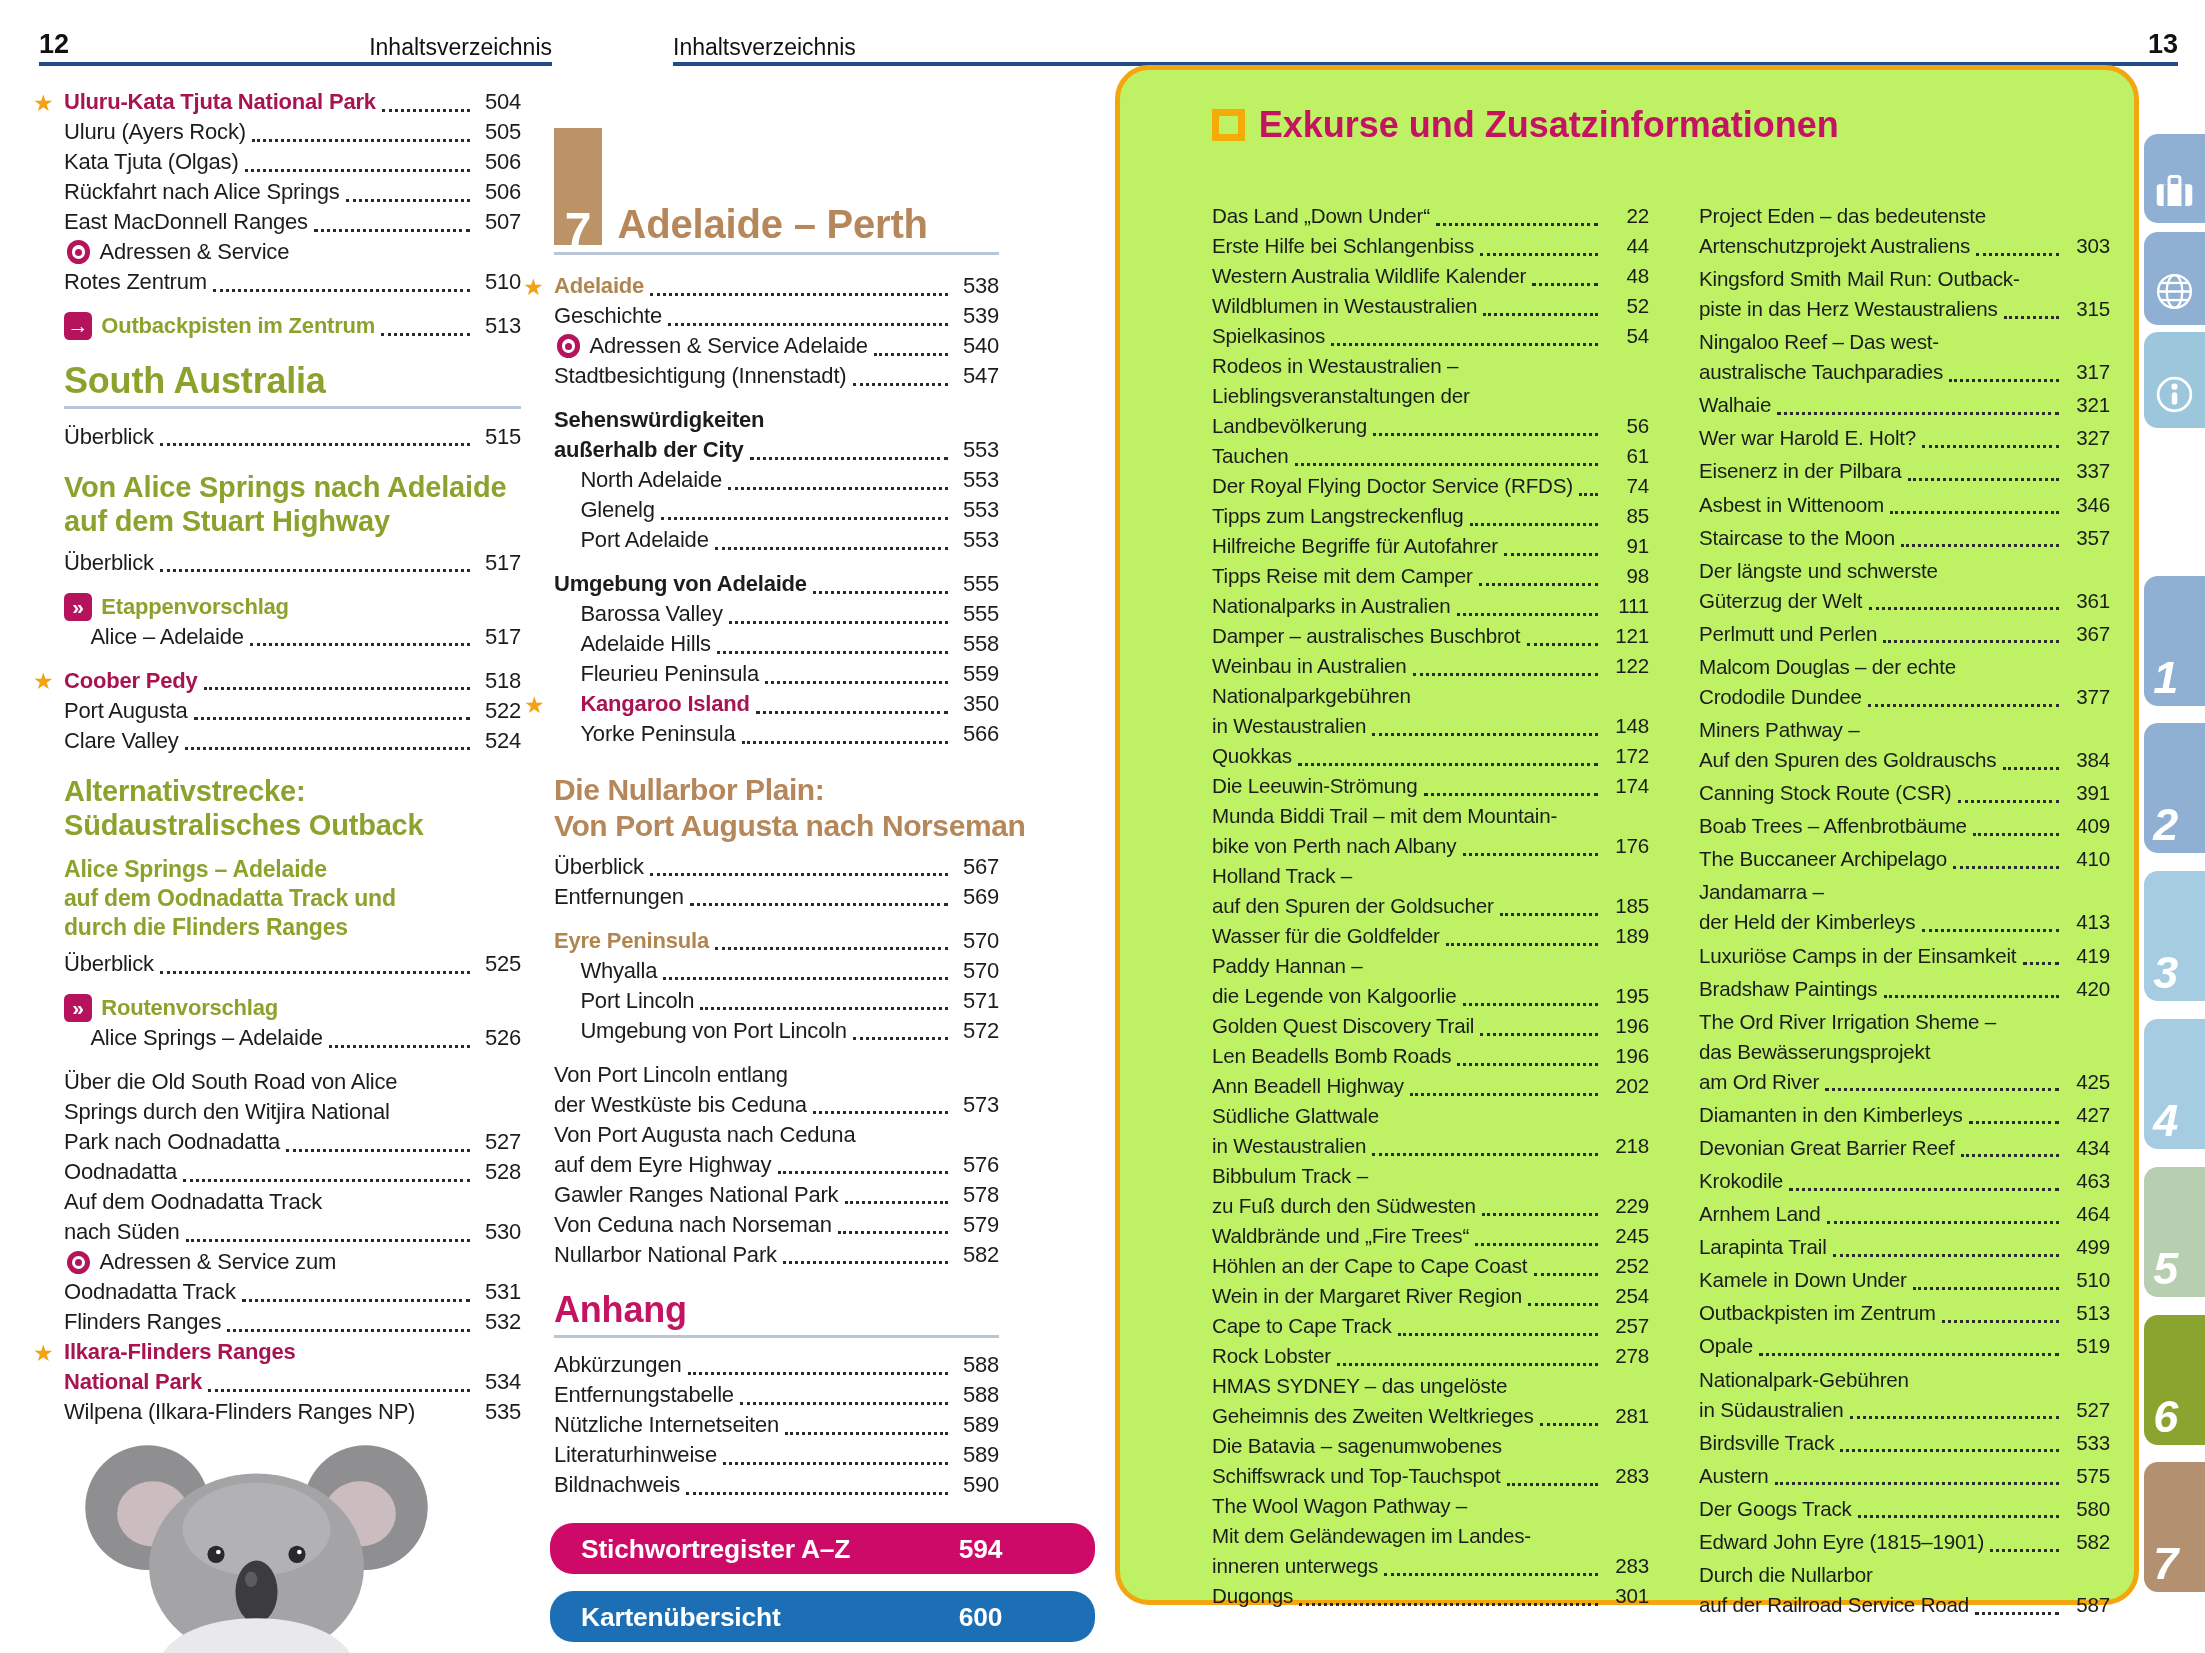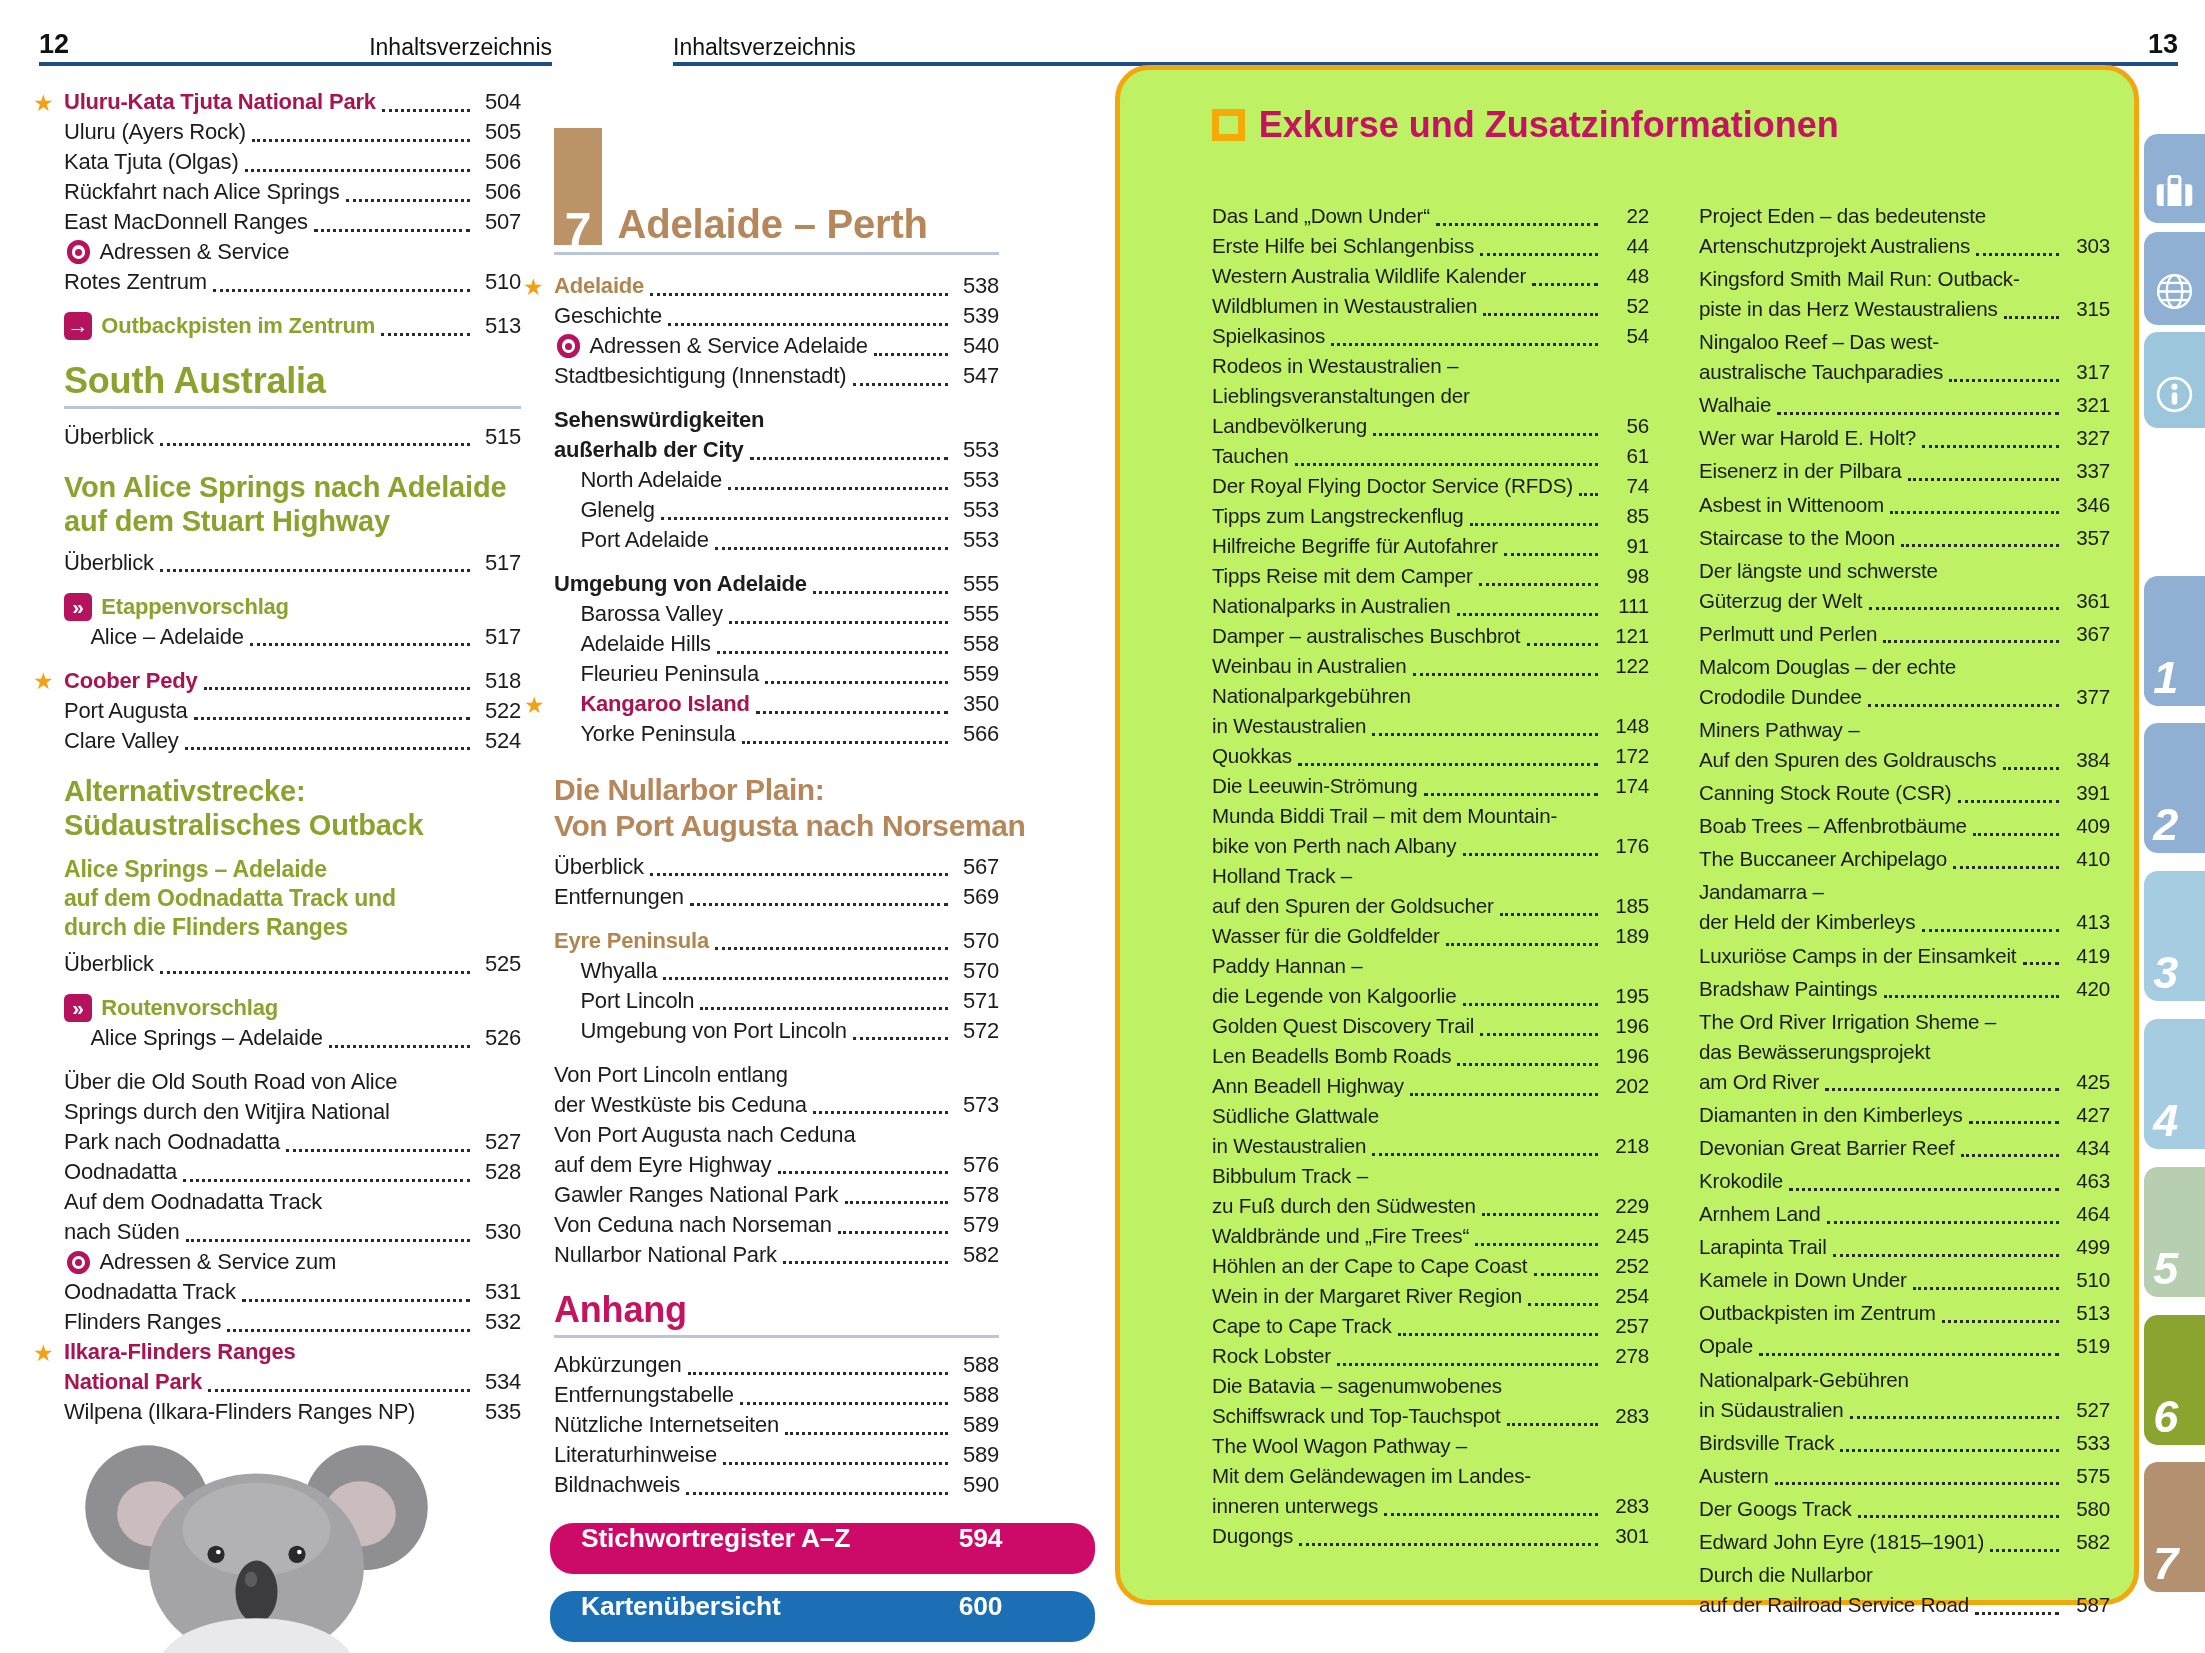--- a/index.html
+++ b/index.html
@@ -60,21 +60,21 @@
 
   
   .chapter{display:flex;align-items:flex-end;border-bottom:3.9px solid #b9c6d8;
      padding-bottom:7.8px;margin:4.7px 0 15.6px;}
   .chapter .num{width:48px;height:117px;background:#bb9366;color:#fff;font-size:48px;
      font-weight:700;display:flex;align-items:flex-end;justify-content:center;}
   .chapter .title{color:#b5875a;font-size:40px;font-weight:700;margin-left:15.6px;
      line-height:42px;white-space:nowrap;}
 
   
-  .bar{display:flex;align-items:flex-start;justify-content:space-between;width:545px;
+  .bar{display:flex;align-items:center;justify-content:space-between;width:545px;
      height:51px;border-radius:23px;color:#fff;font-weight:700;font-size:26.4px;
      padding:0 93px 0 31px;box-sizing:border-box;margin-left:-3.9px;}
   .bar.pink{background:#ce0a68;margin-top:23px;}
   .bar.blue{background:#1c6fb5;margin-top:17px;}
 
   
   #excursus-box{position:absolute;left:1115px;top:65px;width:1024px;height:1540px;
      background:#bef264;border:5.4px solid #f3a70e;border-radius:34px;box-sizing:border-box;}
   .box-title{position:absolute;left:92px;top:34px;display:flex;align-items:center;
      color:#c41361;font-size:36px;font-weight:700;white-space:nowrap;}
@@ -802,20 +802,30 @@
             <span class="lbl">Cape to Cape Track</span>
             <span class="dots"></span>
             <span class="pg">257</span>
           </div>
         </div>
         <div class="entry">
           <div class="lead-row">
             <span class="lbl">Rock Lobster</span>
             <span class="dots"></span>
             <span class="pg">278</span>
+          </div>
+        </div>
+        <div class="entry">
+          <div class="pline lead-row">
+            <span class="lbl">HMAS SYDNEY – das ungelöste</span>
+          </div>
+          <div class="lead-row">
+            <span class="lbl">Geheimnis des Zweiten Weltkrieges</span>
+            <span class="dots"></span>
+            <span class="pg">281</span>
           </div>
         </div>
         <div class="entry">
           <div class="pline lead-row">
             <span class="lbl">Die Batavia – sagenumwobenes</span>
           </div>
           <div class="lead-row">
             <span class="lbl">Schiffswrack und Top-Tauchspot</span>
             <span class="dots"></span>
             <span class="pg">283</span>

